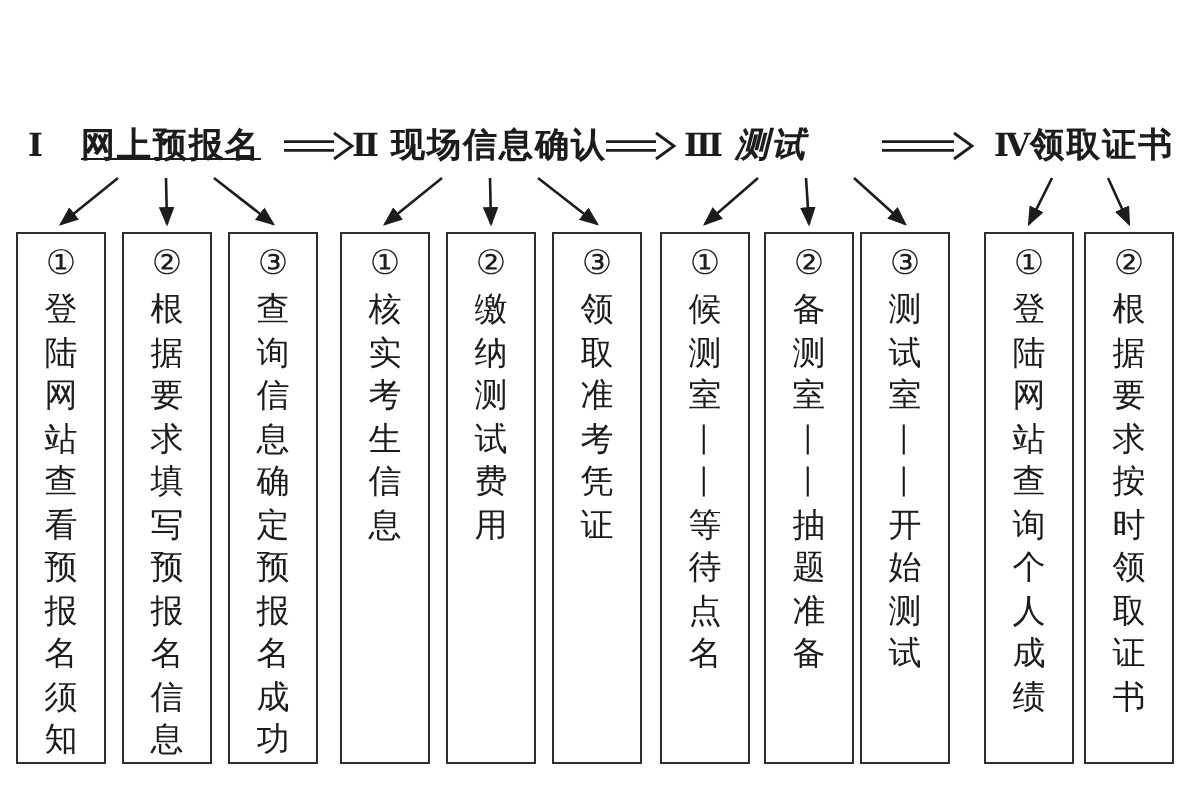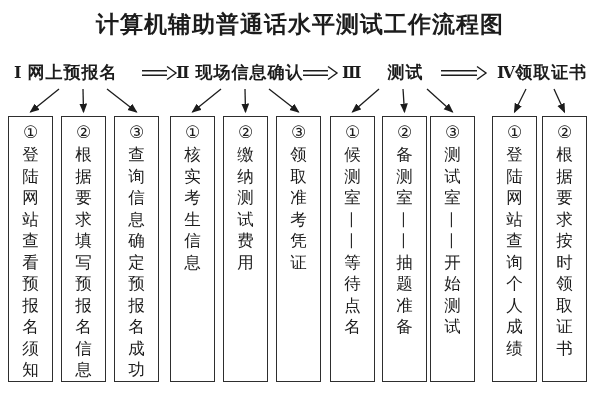--- a/index.html
+++ b/index.html
@@ -34,21 +34,20 @@
     font-size:16.5px;line-height:21.5px;
     font-family:"DejaVu Serif","Liberation Serif",serif;
   }
   .vchar.dash{transform:rotate(90deg);}
   svg.arrows{position:absolute;left:0;top:0;pointer-events:none;}
 </style>
 </head>
 <body>
 
 <div class="canvas">
-  <h1 class="title">计算机辅助普通话水平测试工作流程图</h1>
   <svg class="arrows" width="600" height="400" viewBox="0 0 600 400" id="arrow-layer">
       <defs>
         <marker id="ah" markerWidth="9" markerHeight="8" refX="6.5" refY="3" orient="auto">
           <path d="M0,0 L7.5,3 L0,6 z" fill="#1c1c1c"></path>
         </marker>
       </defs>
       <path d="M142,70.8 H167 M142,75.2 H167 M167,66.5 L176,73 L167,79.5" fill="none" stroke="#1c1c1c" stroke-width="1.4"></path>
       <path d="M303,70.8 H328 M303,75.2 H328 M328,66.5 L337,73 L328,79.5" fill="none" stroke="#1c1c1c" stroke-width="1.4"></path>
       <path d="M441,70.8 H477 M441,75.2 H477 M477,66.5 L486,73 L477,79.5" fill="none" stroke="#1c1c1c" stroke-width="1.4"></path>
       <line x1="59" y1="89" x2="30.5" y2="112" stroke="#1c1c1c" stroke-width="1.3" marker-end="url(#ah)"></line>
@@ -57,23 +56,23 @@
       <line x1="221" y1="89" x2="192.5" y2="112" stroke="#1c1c1c" stroke-width="1.3" marker-end="url(#ah)"></line>
       <line x1="245" y1="89" x2="245.5" y2="112" stroke="#1c1c1c" stroke-width="1.3" marker-end="url(#ah)"></line>
       <line x1="269" y1="89" x2="298.5" y2="112" stroke="#1c1c1c" stroke-width="1.3" marker-end="url(#ah)"></line>
       <line x1="379" y1="89" x2="352.5" y2="112" stroke="#1c1c1c" stroke-width="1.3" marker-end="url(#ah)"></line>
       <line x1="403" y1="89" x2="404.5" y2="112" stroke="#1c1c1c" stroke-width="1.3" marker-end="url(#ah)"></line>
       <line x1="427" y1="89" x2="452.5" y2="112" stroke="#1c1c1c" stroke-width="1.3" marker-end="url(#ah)"></line>
       <line x1="526" y1="89" x2="514.5" y2="112" stroke="#1c1c1c" stroke-width="1.3" marker-end="url(#ah)"></line>
       <line x1="554" y1="89" x2="564.5" y2="112" stroke="#1c1c1c" stroke-width="1.3" marker-end="url(#ah)"></line>
     </svg>
   <div id="stage-layer">
-      <div class="stage" style="left: 14px;"><span class="numeral">Ⅰ</span><span style="margin-left: 6px;">网上预报名</span></div>
+      <div class="stage" style="left: 14px;"><span class="numeral">Ⅰ</span><span style="margin-left: 19px; text-decoration: underline;">网上预报名</span></div>
       <div class="stage" style="left: 176px;"><span class="numeral">Ⅱ</span><span style="margin-left: 6px;">现场信息确认</span></div>
-      <div class="stage" style="left: 342px;"><span class="numeral">Ⅲ</span><span style="margin-left: 26px;">测试</span></div>
+      <div class="stage" style="left: 342px;"><span class="numeral">Ⅲ</span><span style="margin-left: 6px; font-style: italic;">测试</span></div>
       <div class="stage" style="left: 497px;"><span class="numeral">Ⅳ</span><span style="">领取证书</span></div>
     </div>
   <div id="box-layer">
       <div class="vbox" style="left: 8px; top: 116px; width: 45px; height: 266px;">
         <div class="vnum">①</div>
         <div class="vtext">
           <div class="vchar">登</div>
           <div class="vchar">陆</div>
           <div class="vchar">网</div>
           <div class="vchar">站</div>

